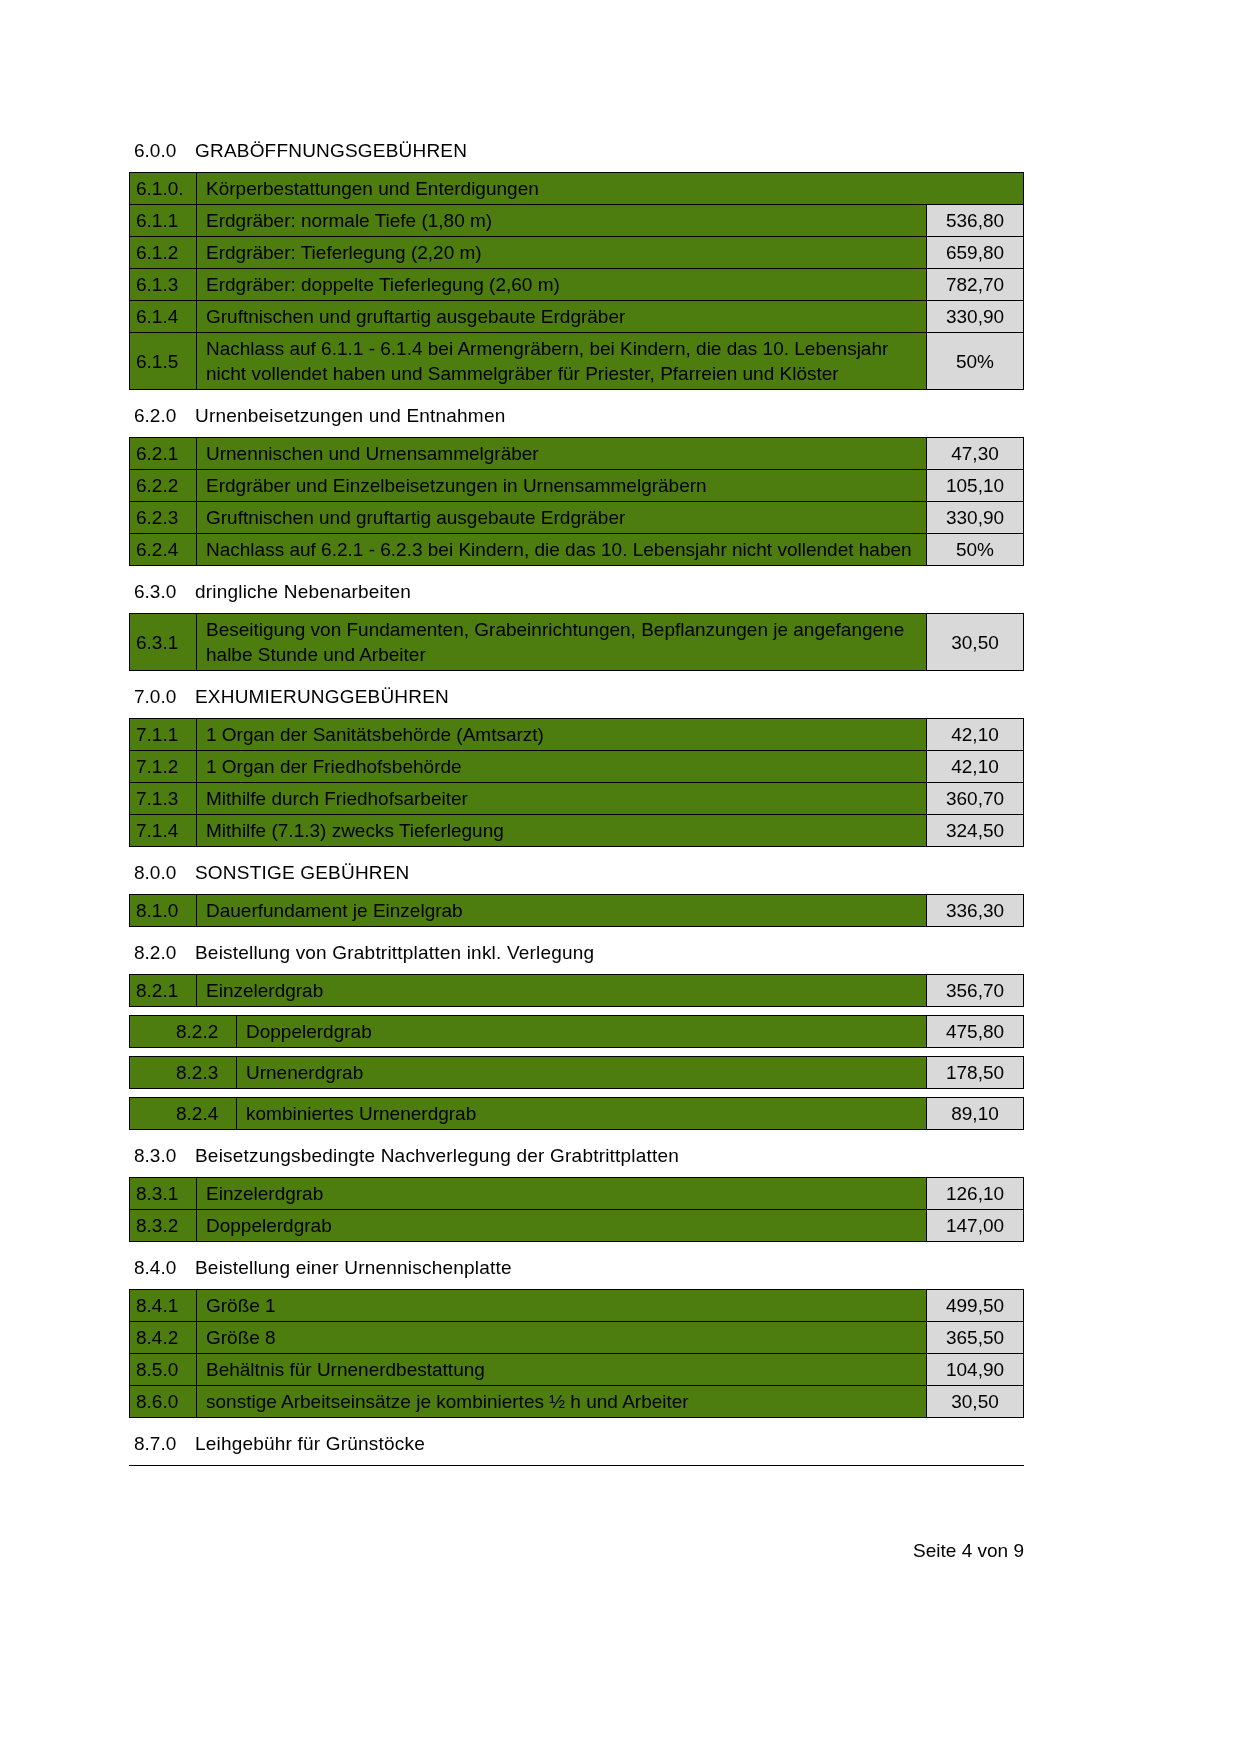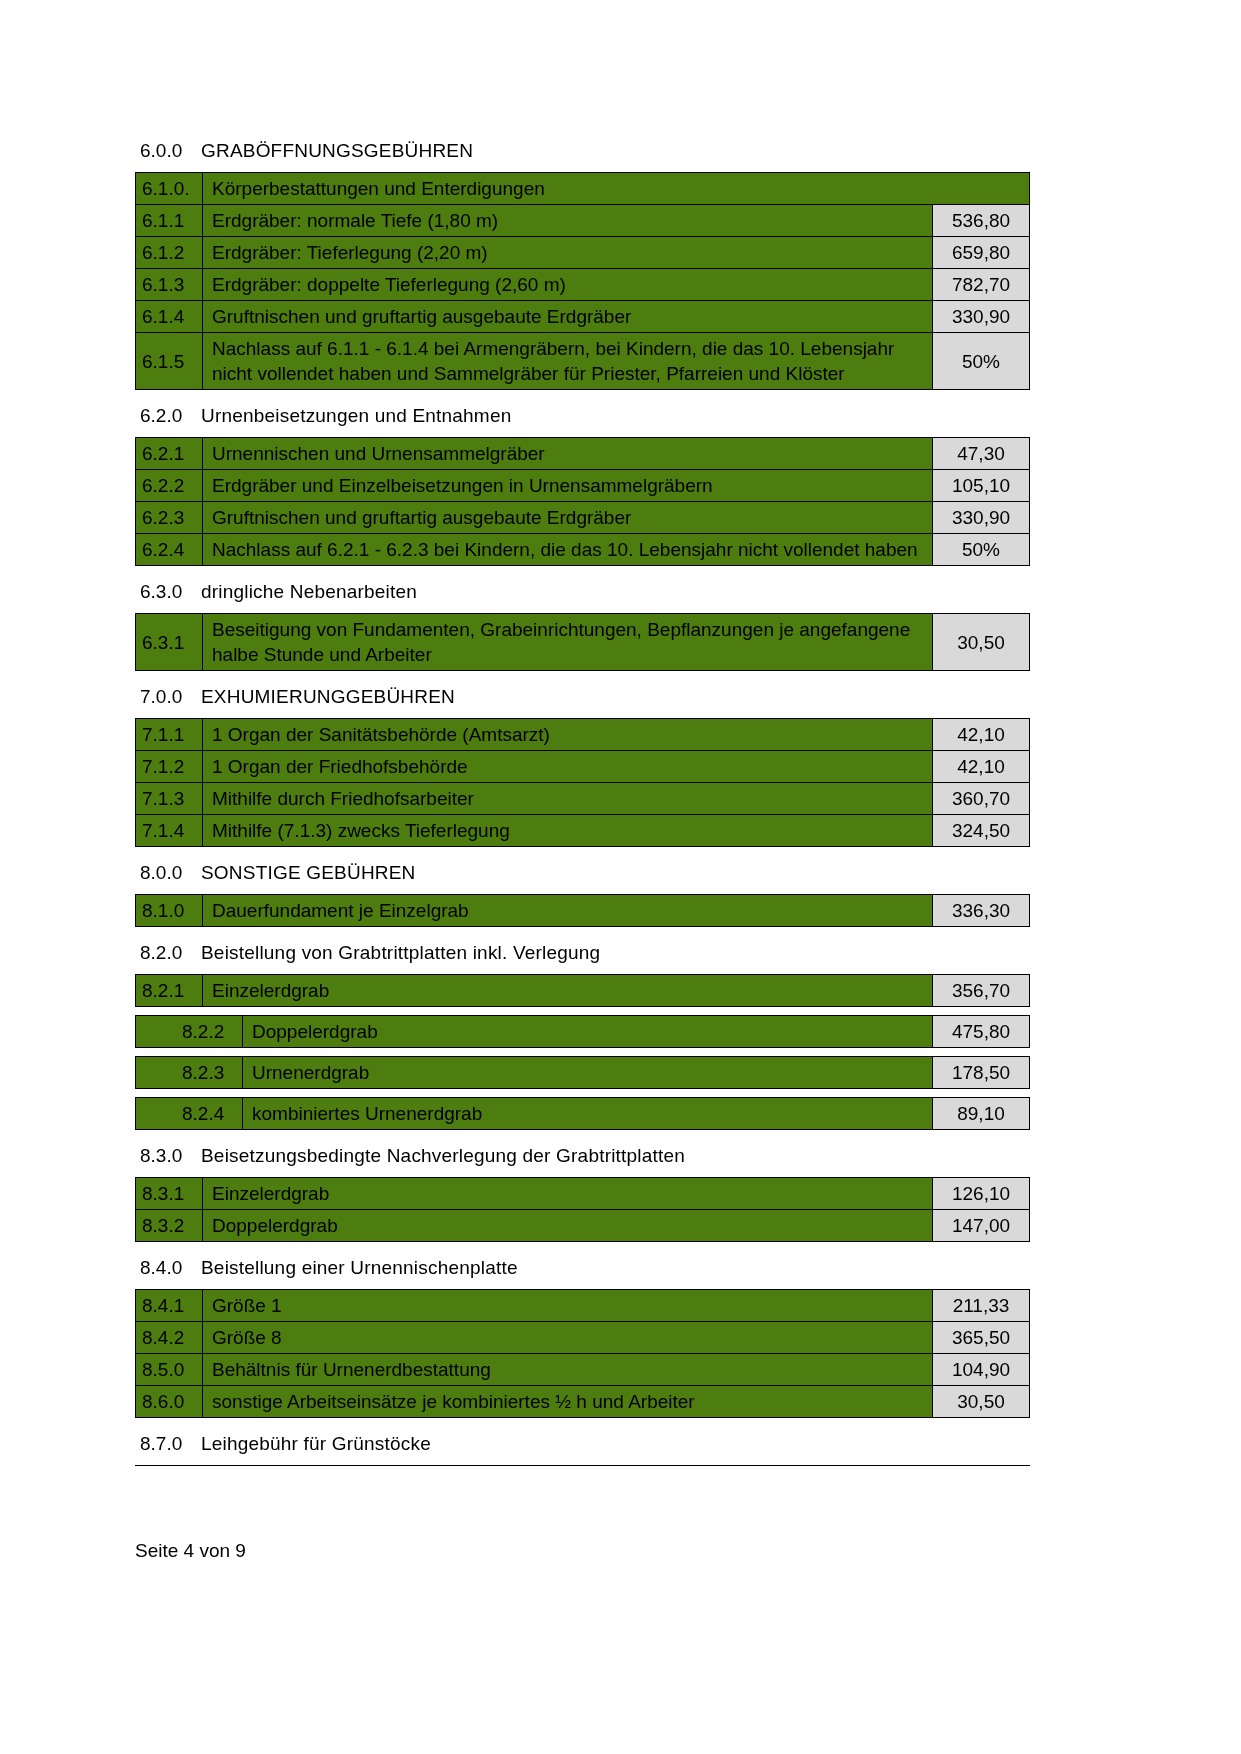--- a/index.html
+++ b/index.html
@@ -4,21 +4,21 @@
 <style>
   :root { --price-bg:#d9d9d9; --border-c:#000; }
   * { box-sizing: border-box; }
   html,body { margin:0; padding:0; }
   body {
     width:1241px; height:1754px; background:#fff; color:#000;
     font-family:"Liberation Sans", sans-serif; font-size:19px;
     overflow:hidden; position:relative;
   }
   .content {
-    position:absolute; left:135px; top:138px; width:895px;
+    position:absolute; left:129px; top:138px; width:895px;
   }
   
   .heading { display:flex; margin:13px 0 9px 0; line-height:25px; }
   .heading:first-child { margin-top:0; }
   .h-num { flex:0 0 66px; padding-left:5px; }
   .h-text { letter-spacing:0.2px; }
   
   .fee-table { width:100%; }
   .t-row {
     display:grid; grid-template-columns:66px 1fr 97px;
@@ -29,21 +29,21 @@
   .fee-table.spaced .t-row + .t-row { margin-top:8px;padding-left:40px; }
   .cell { display:flex; align-items:center; line-height:25px; min-height:31px; }
   .c-num  { padding:3px 4px 3px 6px; }
   .c-desc { border-left:1px solid var(--border-c); padding:3px 10px 3px 9px; }
   .c-price {
     border-left:1px solid var(--border-c);
     background:var(--price-bg);
     justify-content:center; text-align:left; padding:3px 4px;
   }
   .end-rule { border-top:1px solid var(--border-c); height:0; margin-top:6px; }
-  .footer { margin-top:72px; text-align:left; line-height:25px; }
+  .footer { margin-top:72px; text-align:right; line-height:25px; }
 </style>
 </head>
 <body>
 
 <div class="content">
   <div>
       <div class="heading">
         <span class="h-num">6.0.0</span>
         <span class="h-text">GRABÖFFNUNGSGEBÜHREN</span>
       </div>
@@ -195,21 +195,21 @@
         </div>
       </div>
       <div class="heading">
         <span class="h-num">8.4.0</span>
         <span class="h-text">Beistellung einer Urnennischenplatte</span>
       </div>
       <div class="fee-table tight">
         <div class="t-row">
           <div class="cell c-num">8.4.1</div>
           <div class="cell c-desc">Größe 1</div>
-          <div class="cell c-price">211,33</div>
+          <div class="cell c-price">499,50</div>
         </div>
         <div class="t-row">
           <div class="cell c-num">8.4.2</div>
           <div class="cell c-desc">Größe 8</div>
           <div class="cell c-price">365,50</div>
         </div>
         <div class="t-row">
           <div class="cell c-num">8.5.0</div>
           <div class="cell c-desc">Behältnis für Urnenerdbestattung</div>
           <div class="cell c-price">104,90</div>

